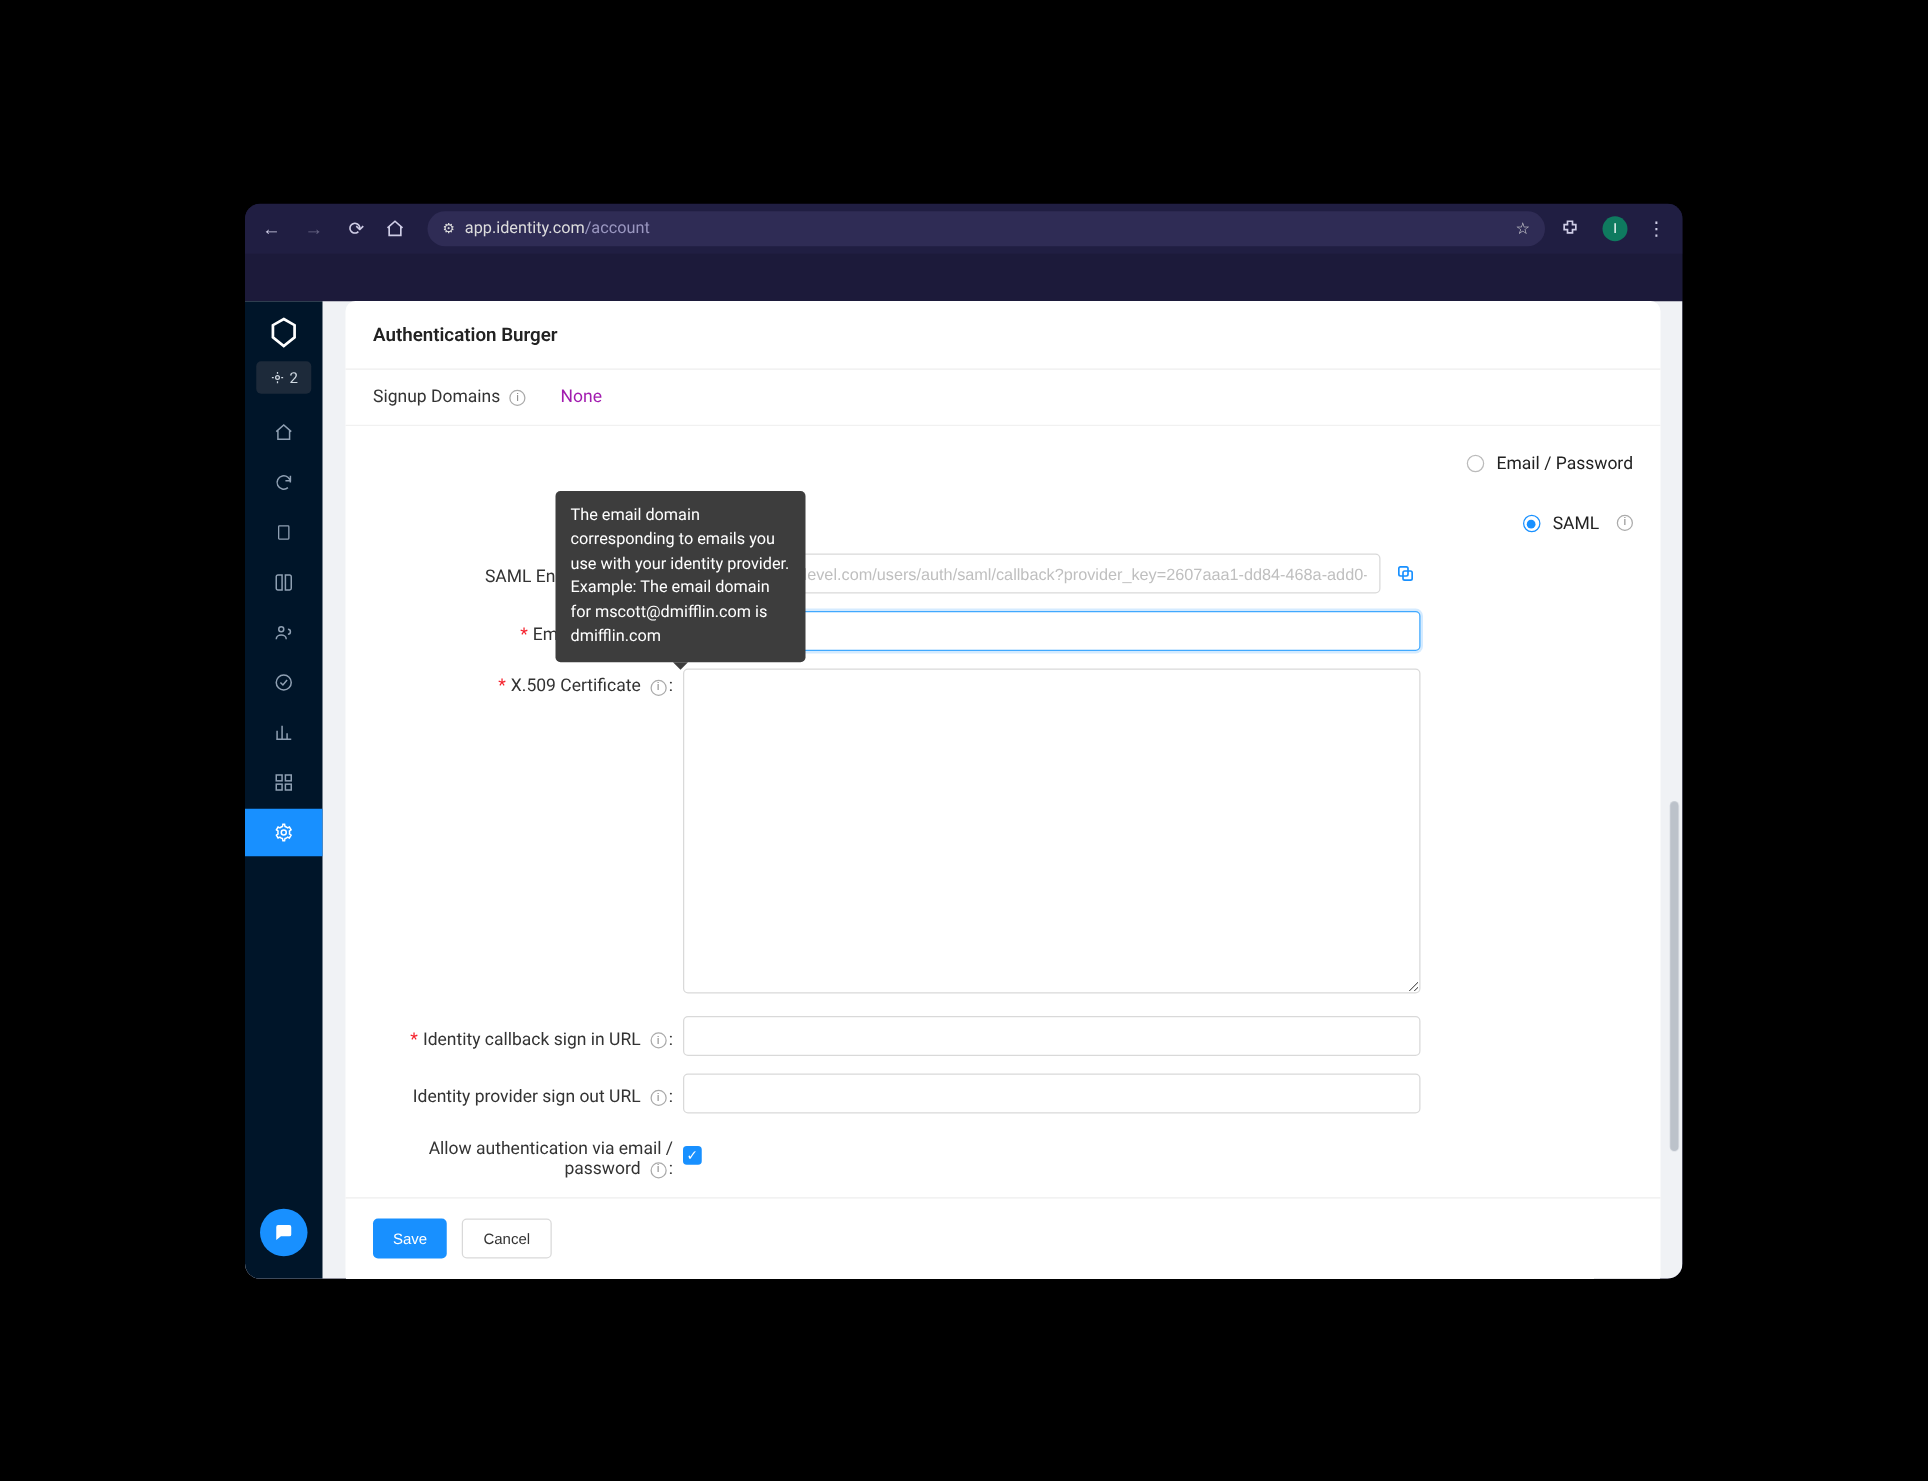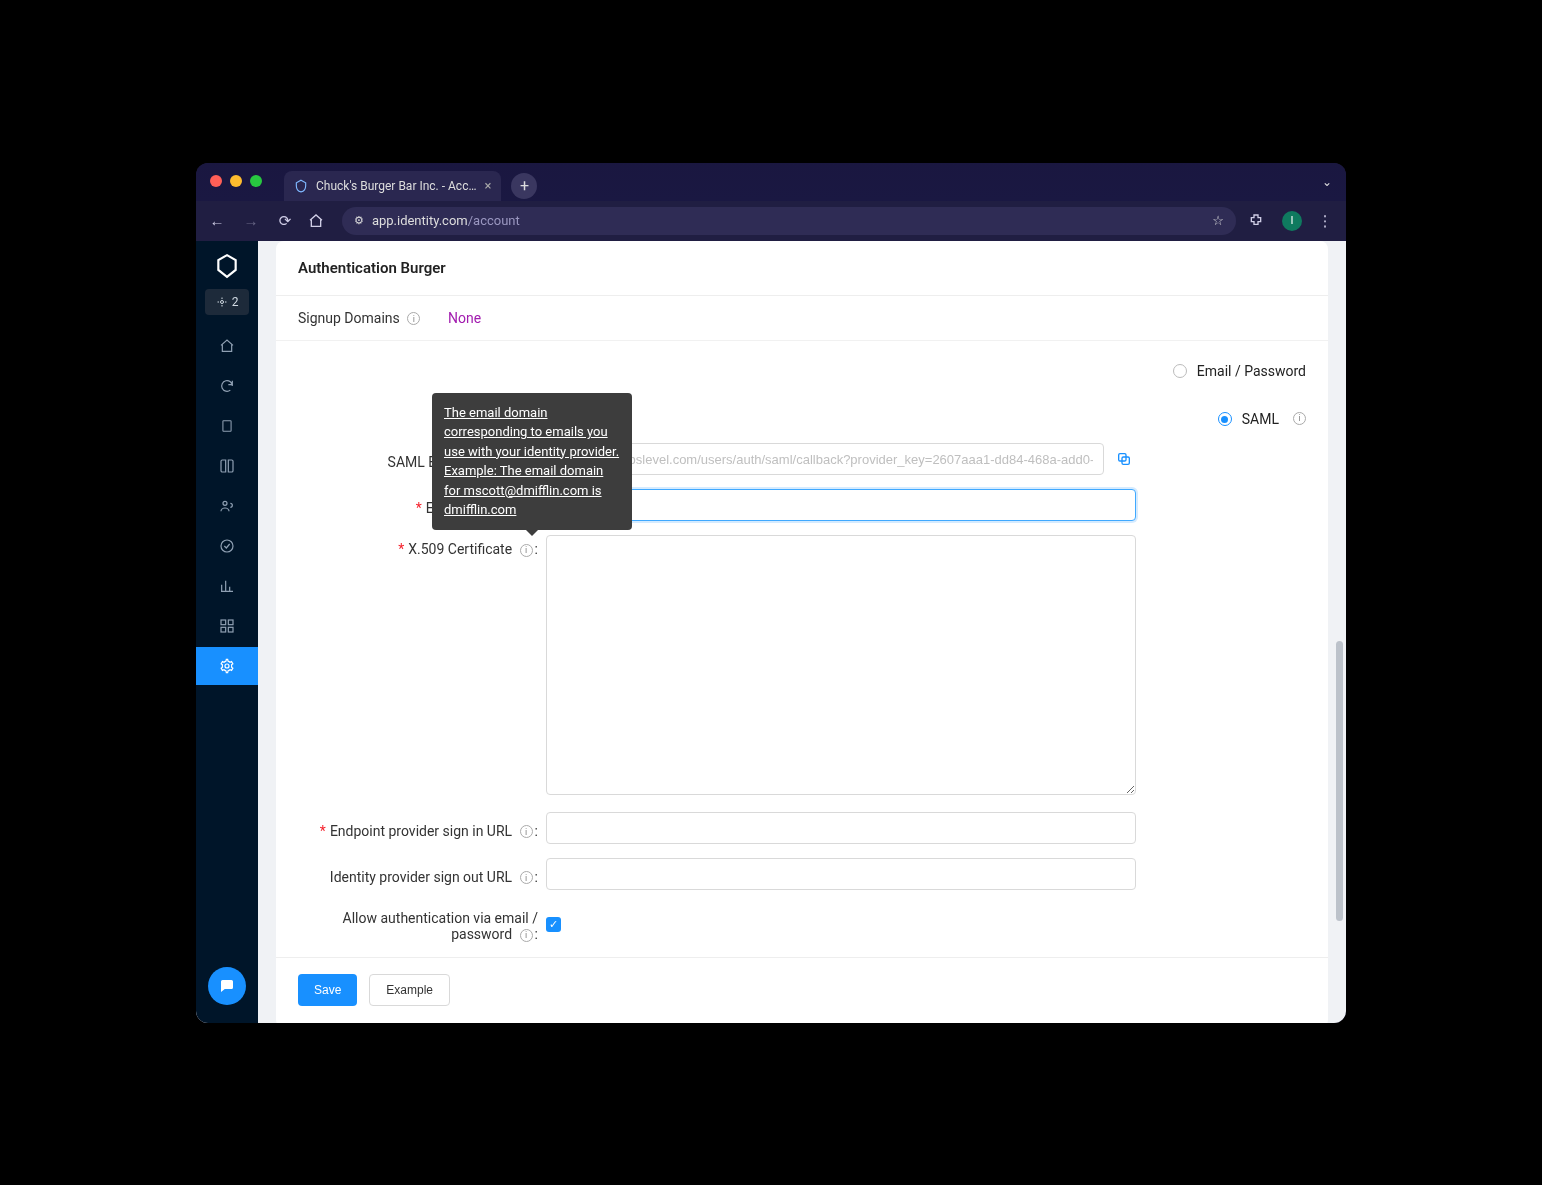--- a/index.html
+++ b/index.html
@@ -114,38 +114,20 @@
   }
   .scrollbar-track{position:absolute;right:1px;top:78px;bottom:1px;width:12px;}
   .scrollbar-thumb{position:absolute;right:2px;width:7px;border-radius:4px;background:#9aa2ad;opacity:.6;}
   svg{display:block;}
 </style>
 </head>
 <body>
 
 <div class="window">
 
-  <div class="tab-strip">
-    <div class="traffic-lights">
-      <div class="tl red"></div>
-      <div class="tl yellow"></div>
-      <div class="tl green"></div>
-    </div>
-    <div class="tab">
-      <span class="tab-favicon">
-        <svg width="14" height="14" viewBox="0 0 24 24">
-            <path d="M12 2l8 4.6v4.8c0 5-3.4 9.6-8 10.6-4.6-1-8-5.6-8-10.6V6.6L12 2z" fill="none" stroke="#7fb8ff" stroke-width="2"></path>
-          </svg>
-      </span>
-      <span class="tab-title">Chuck's Burger Bar Inc. - Acc…</span>
-      <span class="tab-close">×</span>
-    </div>
-    <div class="new-tab">+</div>
-    <div class="dropdown-caret">⌄</div>
-  </div>
 
   <div class="toolbar">
     <span class="tb-btn">←</span>
     <span class="tb-btn" style="opacity:.4">→</span>
     <span class="tb-btn">⟳</span>
     <span class="tb-btn">
       <svg width="16" height="16" viewBox="0 0 24 24" fill="none" stroke="currentColor" stroke-width="2">
           <path d="M3 11l9-8 9 8M5 10v10h14V10"></path>
         </svg>
     </span>
@@ -294,21 +276,21 @@
               <span class="req">*</span><span>X.509 Certificate</span>
               <span class="info-ic">i</span><span class="colon">:</span>
             </div>
             <div class="field-control">
               <textarea class="cert" style=""></textarea>
             </div>
           </div>
 
           <div class="field-row center">
             <div class="field-label">
-              <span class="req">*</span><span>Endpoint provider sign in URL</span>
+              <span class="req">*</span><span>Identity callback sign in URL</span>
               <span class="info-ic">i</span><span class="colon">:</span>
             </div>
             <div class="field-control">
               <input class="text-input" value="" style="">
             </div>
           </div>
 
           <div class="field-row center">
             <div class="field-label">
               <span>Identity provider sign out URL</span>
@@ -325,24 +307,24 @@
               <span class="info-ic">i</span><span class="colon">:</span>
             </div>
             <div class="field-control">
               <span class="checkbox">✓</span>
             </div>
           </div>
         </div>
 
         <div class="actions-row">
           <button class="btn btn-primary">Save</button>
-          <button class="btn btn-default">Example</button>
-        </div>
-
-        <div class="tooltip" style="left:156px; top:152px;text-decoration:underline;">
+          <button class="btn btn-default">Cancel</button>
+        </div>
+
+        <div class="tooltip" style="left:168px; top:152px;">
           <span>The email domain corresponding to emails you use with your identity provider. Example: The email domain for mscott@dmifflin.com is dmifflin.com</span>
         </div>
       </div>
     </div>
   </div>
 
   <div class="scrollbar-track">
     <div class="scrollbar-thumb" style="top:400px;height:280px;"></div>
   </div>
 </div>

